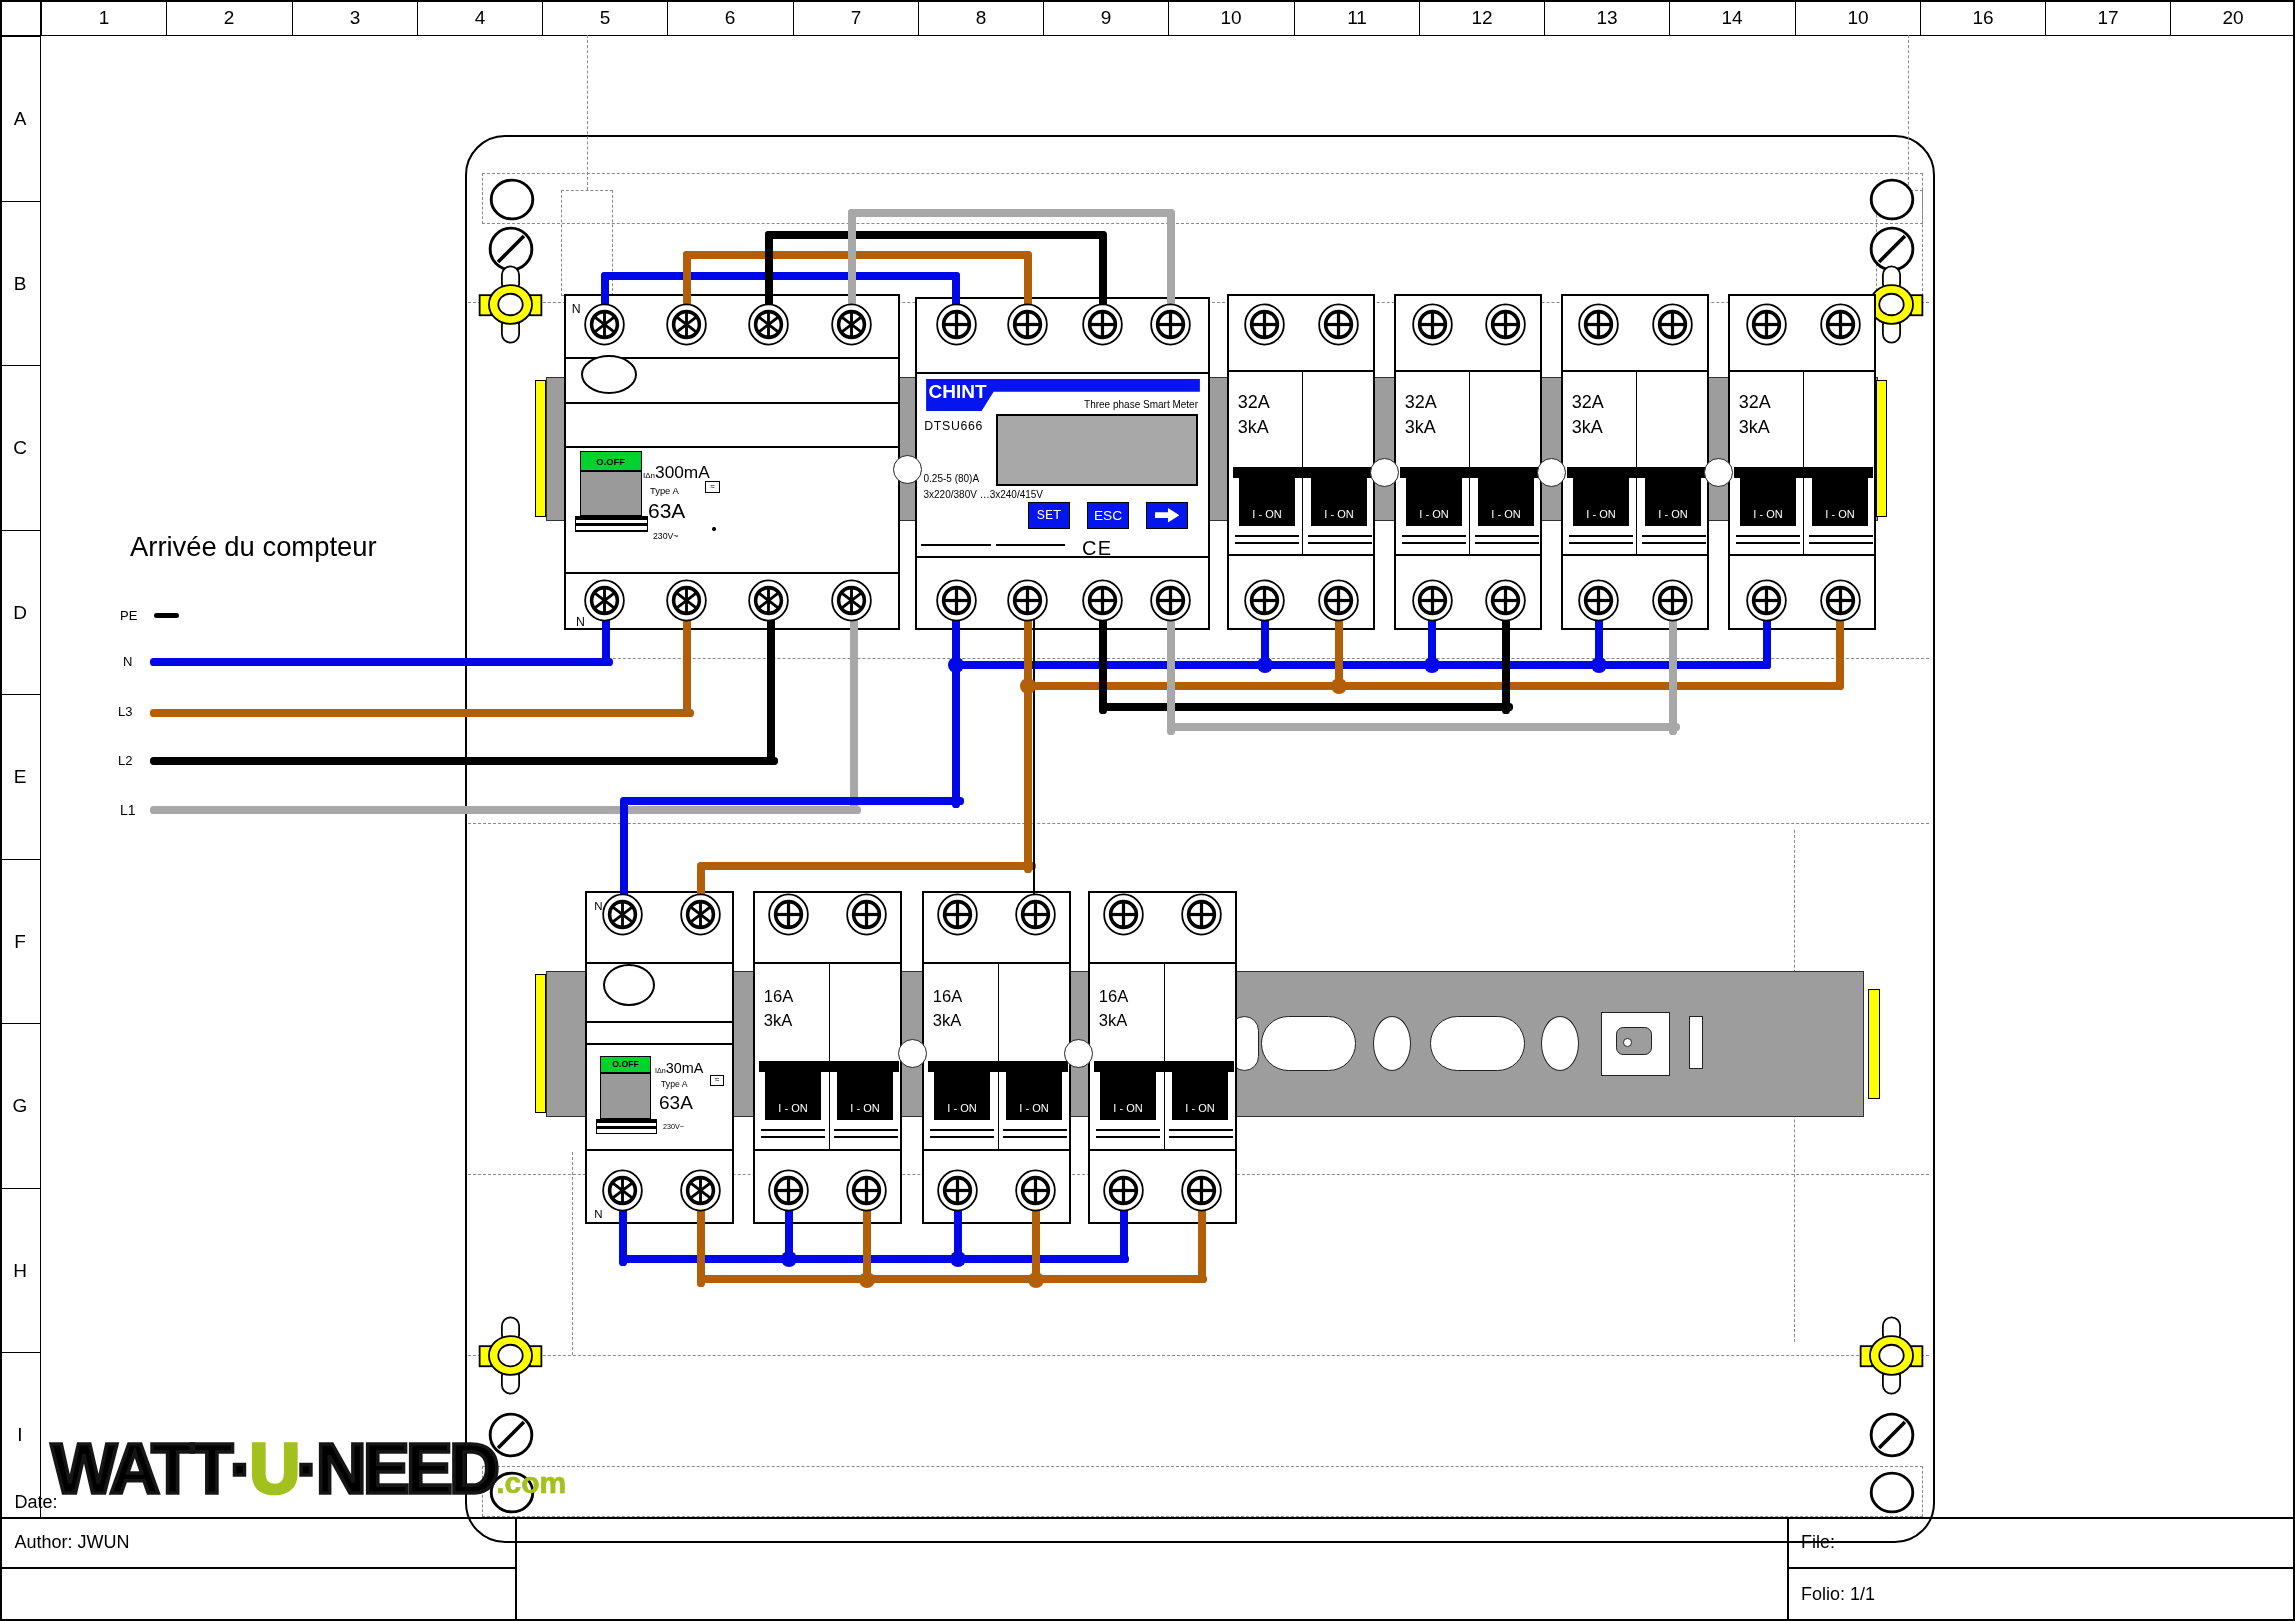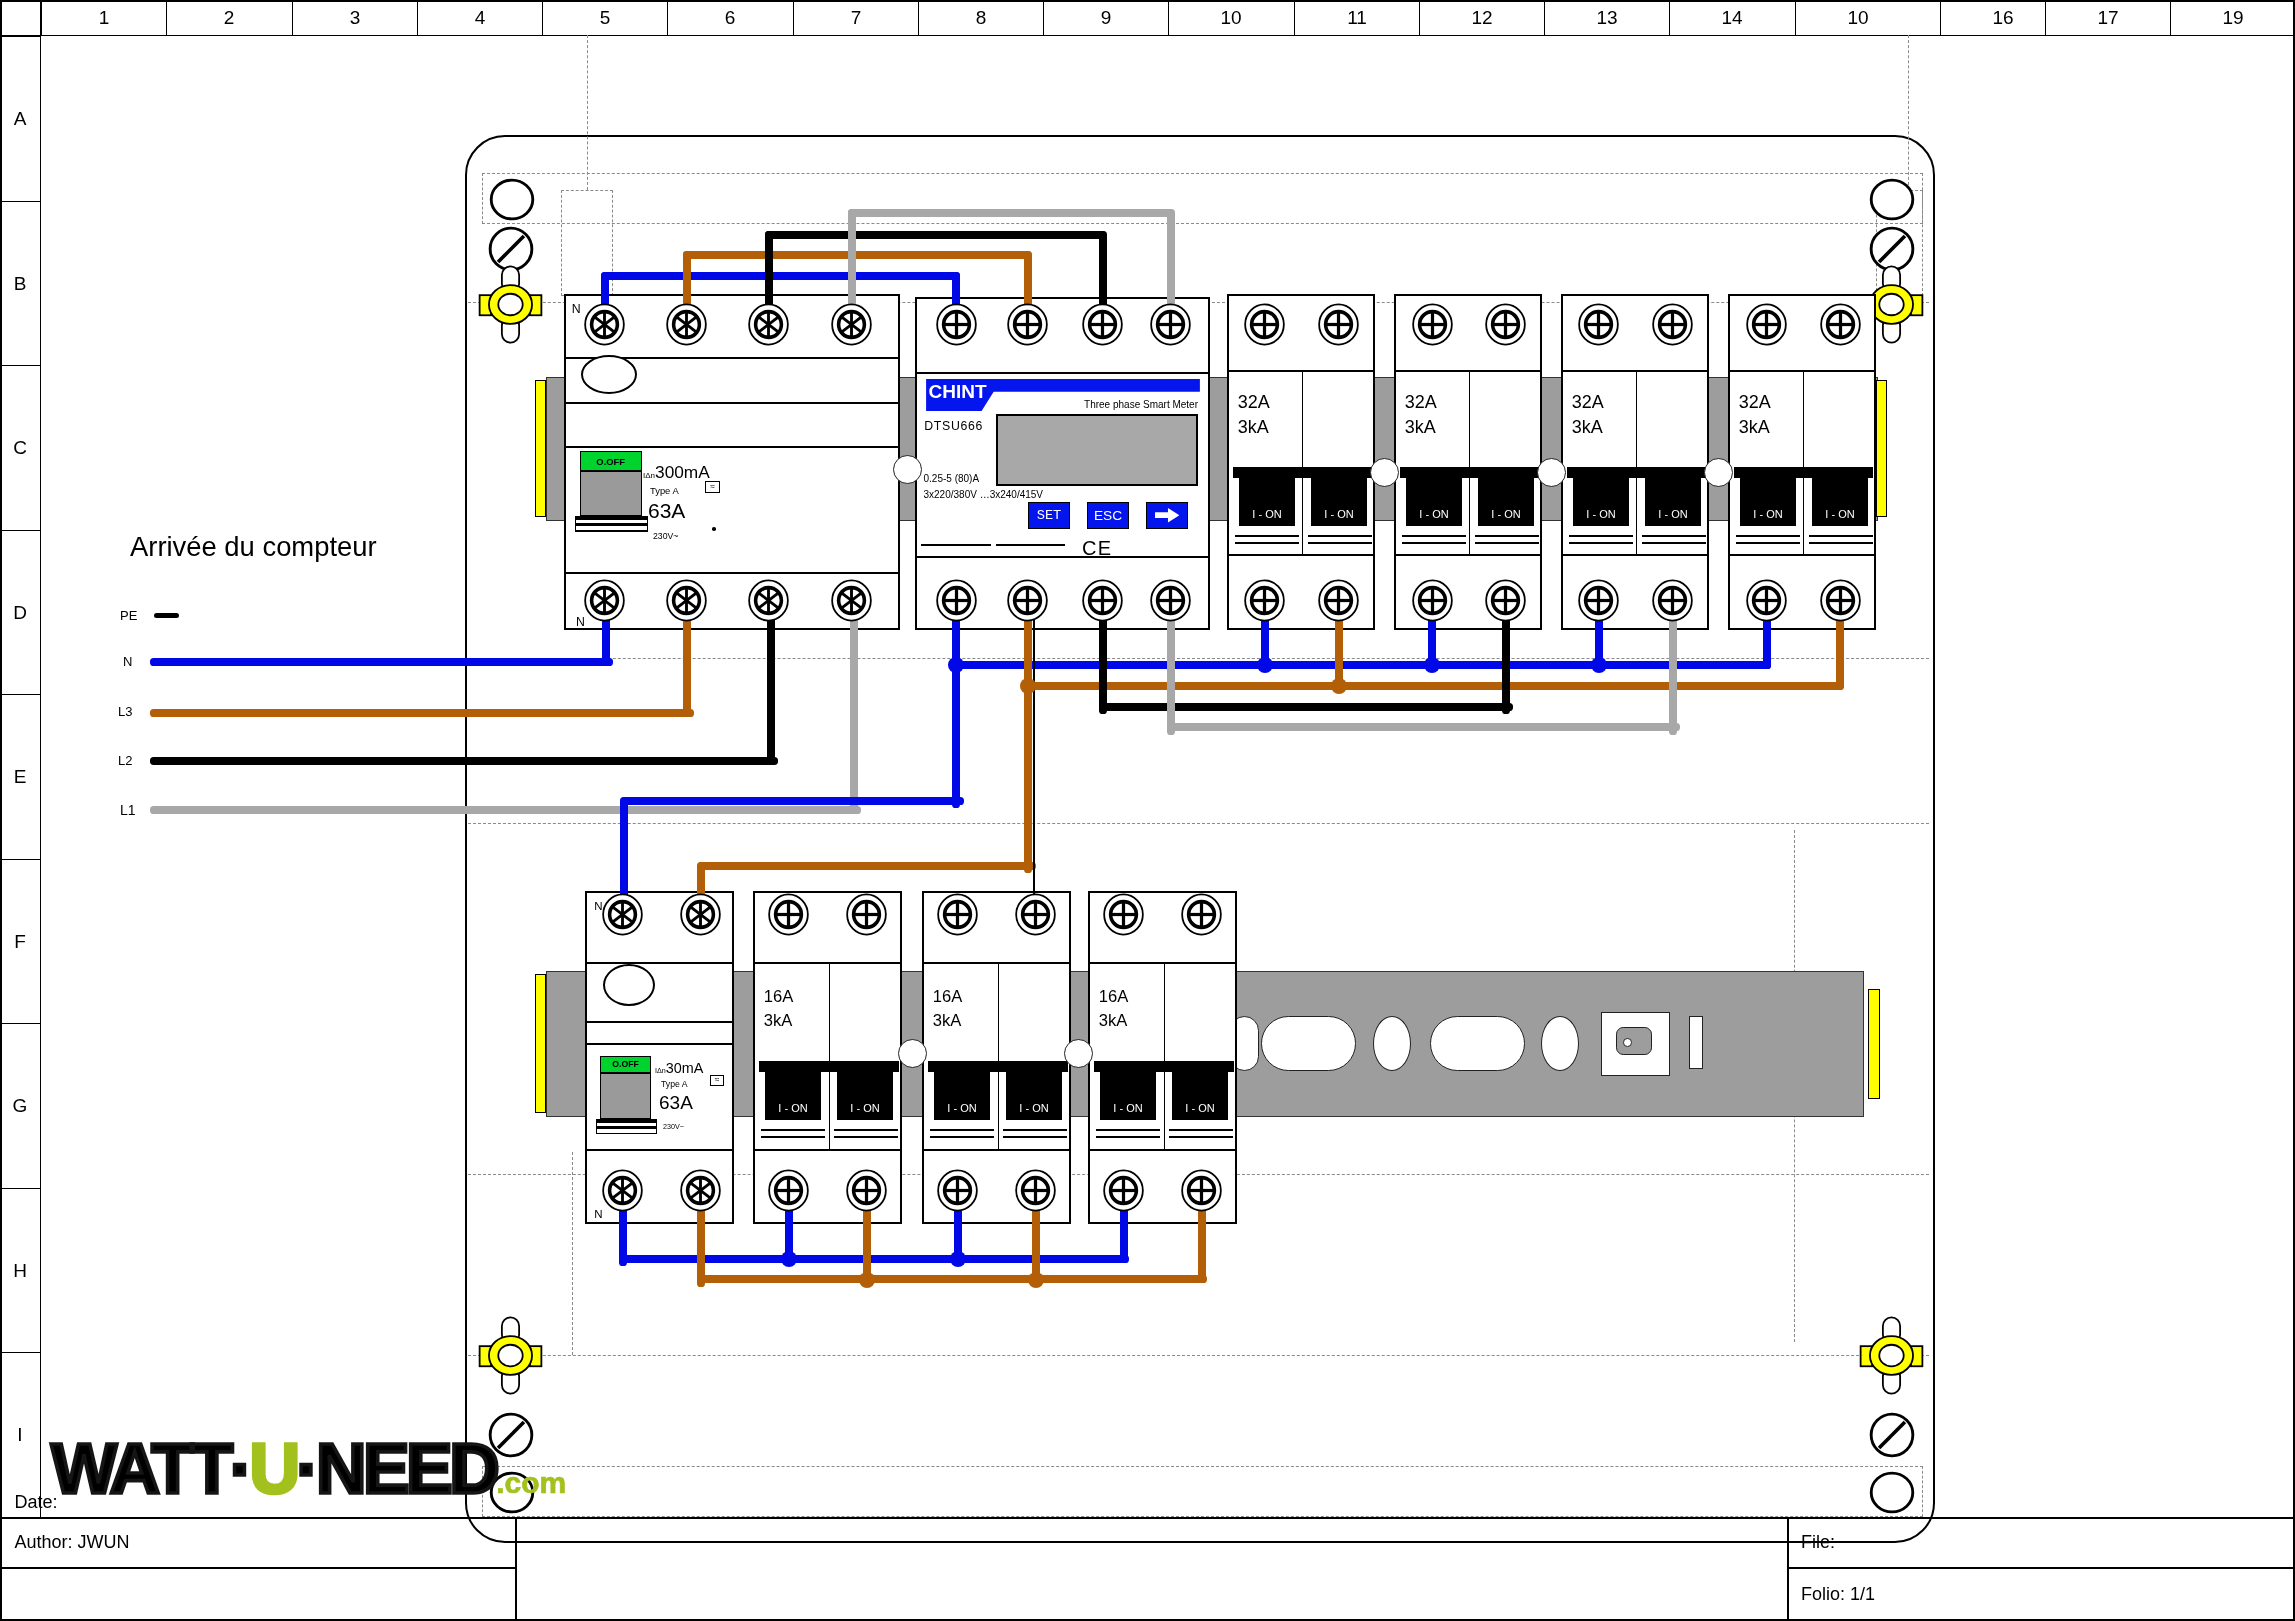--- a/index.html
+++ b/index.html
@@ -68,23 +68,23 @@
       <div class="rcell" style="left: 667px; top: 0px; width: 125px; height: 35px;">6</div>
       <div class="rcell" style="left: 793px; top: 0px; width: 125px; height: 35px;">7</div>
       <div class="rcell" style="left: 918px; top: 0px; width: 125px; height: 35px;">8</div>
       <div class="rcell" style="left: 1043px; top: 0px; width: 125px; height: 35px;">9</div>
       <div class="rcell" style="left: 1168px; top: 0px; width: 125px; height: 35px;">10</div>
       <div class="rcell" style="left: 1294px; top: 0px; width: 125px; height: 35px;">11</div>
       <div class="rcell" style="left: 1419px; top: 0px; width: 125px; height: 35px;">12</div>
       <div class="rcell" style="left: 1544px; top: 0px; width: 125px; height: 35px;">13</div>
       <div class="rcell" style="left: 1669px; top: 0px; width: 125px; height: 35px;">14</div>
       <div class="rcell" style="left: 1795px; top: 0px; width: 125px; height: 35px;">10</div>
-      <div class="rcell" style="left: 1920px; top: 0px; width: 125px; height: 35px; margin-left: 20px;">16</div>
+      <div class="rcell" style="left: 1920px; top: 0px; width: 125px; height: 35px;">16</div>
       <div class="rcell" style="left: 2045px; top: 0px; width: 125px; height: 35px;">17</div>
-      <div class="rcell" style="left: 2170px; top: 0px; width: 125px; height: 35px;">19</div>
+      <div class="rcell" style="left: 2170px; top: 0px; width: 125px; height: 35px;">20</div>
     </div>
   <div id="ruler-rows">
       <div class="lcell" style="left: 0px; top: 36px; height: 165px;">A</div>
       <div class="lcell" style="left: 0px; top: 201px; height: 165px;">B</div>
       <div class="lcell" style="left: 0px; top: 365px; height: 165px;">C</div>
       <div class="lcell" style="left: 0px; top: 530px; height: 165px;">D</div>
       <div class="lcell" style="left: 0px; top: 694px; height: 165px;">E</div>
       <div class="lcell" style="left: 0px; top: 859px; height: 165px;">F</div>
       <div class="lcell" style="left: 0px; top: 1023px; height: 165px;">G</div>
       <div class="lcell" style="left: 0px; top: 1188px; height: 165px;">H</div>

